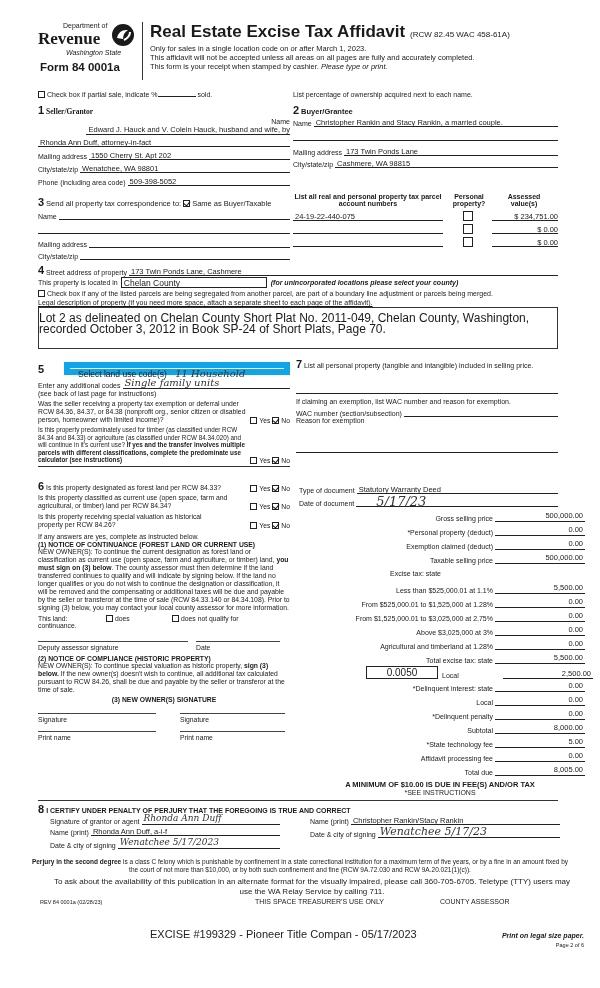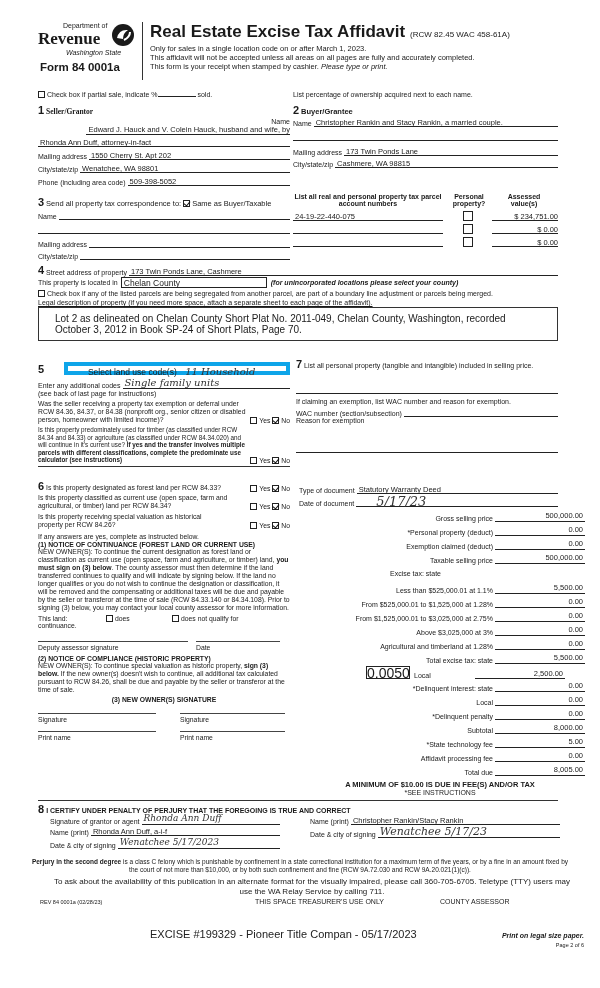--- a/index.html
+++ b/index.html
@@ -132,27 +132,27 @@
 
 <div class="abs" style="left:38px;top:264px;width:520px;">
   <div class="row"><span class="sec-num">4</span>&nbsp;<span>Street address of property</span><span class="fill">173 Twin Ponds Lane, Cashmere</span></div>
   <div style="display:flex;align-items:center;margin-top:1px;">
     <span>This property is located in</span>
     <span style="display:inline-block;width:146px;height:11px;border:1px solid #222;margin-left:3px;font-size:8.5px;line-height:10px;padding-left:2px;">Chelan County</span>
     <i class="bold" style="margin-left:4px;">(for unincorporated locations please select your county)</i>
   </div>
   <div style="margin-top:2px;"><span class="cb"></span><span>Check box if any of the listed parcels are being segregated from another parcel, are part of a boundary line adjustment or parcels being merged.</span></div>
   <div style="margin-top:2px;text-decoration:underline;">Legal description of property (if you need more space, attach a separate sheet to each page of the affidavit).</div>
-  <div style="margin-top:1px;border:1px solid #333;height:34px;padding:5px 16px;font-size:10px;line-height:11px;">Lot 2 as delineated on Chelan County Short Plat No. 2011-049, Chelan County, Washington, recorded October 3, 2012 in Book SP-24 of Short Plats, Page 70.</div>
+  <div style="margin-top:1px;border:1px solid #333;height:42px;padding:5px 0;font-size:12px;line-height:11px;">Lot 2 as delineated on Chelan County Short Plat No. 2011-049, Chelan County, Washington, recorded October 3, 2012 in Book SP-24 of Short Plats, Page 70.</div>
 </div>
 
 <div class="abs" style="left:38px;top:362px;width:252px;">
   <div style="display:flex;align-items:center;">
     <span class="sec-num" style="width:27px;">5</span>
-    <span style="display:inline-block;width:234px;height:13px;border:4px solid #0ea5e9;font-size:8.5px;line-height:12px;padding-left:20px;">
+    <span style="display:inline-block;width:234px;height:13px;border:6px solid #0ea5e9;font-size:8.5px;line-height:12px;padding-left:8px;">
       <span>Select land use code(s)</span>
       <span class="sig" style="font-size:10px;margin-left:6px;">11 Household</span>
     </span>
   </div>
   <div class="row" style="margin-top:2px;">
       <span>Enter any additional codes</span>
       <span class="fill sig" style="font-size:10px;height:12px;line-height:12px;">Single family units</span>
     </div>
   <div style="margin-top:1px;">(see back of last page for instructions)</div>
   <div style="display:flex;margin-top:3px;align-items:flex-end;">
@@ -274,21 +274,21 @@
 <div class="tax-row" style="top:639px;">
     <span class="t-lbl">Agricultural and timberland at 1.28%</span>
     <span class="t-val">0.00</span>
   </div>
 <div class="tax-row" style="top:653px;">
     <span class="t-lbl">Total excise tax: state</span>
     <span class="t-val">5,500.00</span>
   </div>
 
 <div class="abs" style="left:366px;top:666px;width:229px;height:13px;display:flex;align-items:flex-end;">
-  <span style="width:44px;height:13px;border:1px solid #222;text-align:center;font-size:14px;line-height:12px;">0.0050</span>
+  <span style="width:72px;height:13px;border:1px solid #222;text-align:center;font-size:10px;line-height:12px;">0.0050</span>
   <span style="width:60px;padding-left:4px;font-size:7px;">Local</span>
   <span style="width:90px;margin-left:5px;border-bottom:1px solid #222;text-align:right;font-size:7.5px;padding-right:2px;">2,500.00</span>
 </div>
 
 <div class="tax-row" style="top:681px;">
     <span class="t-lbl">*Delinquent interest: state</span>
     <span class="t-val">0.00</span>
   </div>
 <div class="tax-row" style="top:695px;">
     <span class="t-lbl">Local</span>

